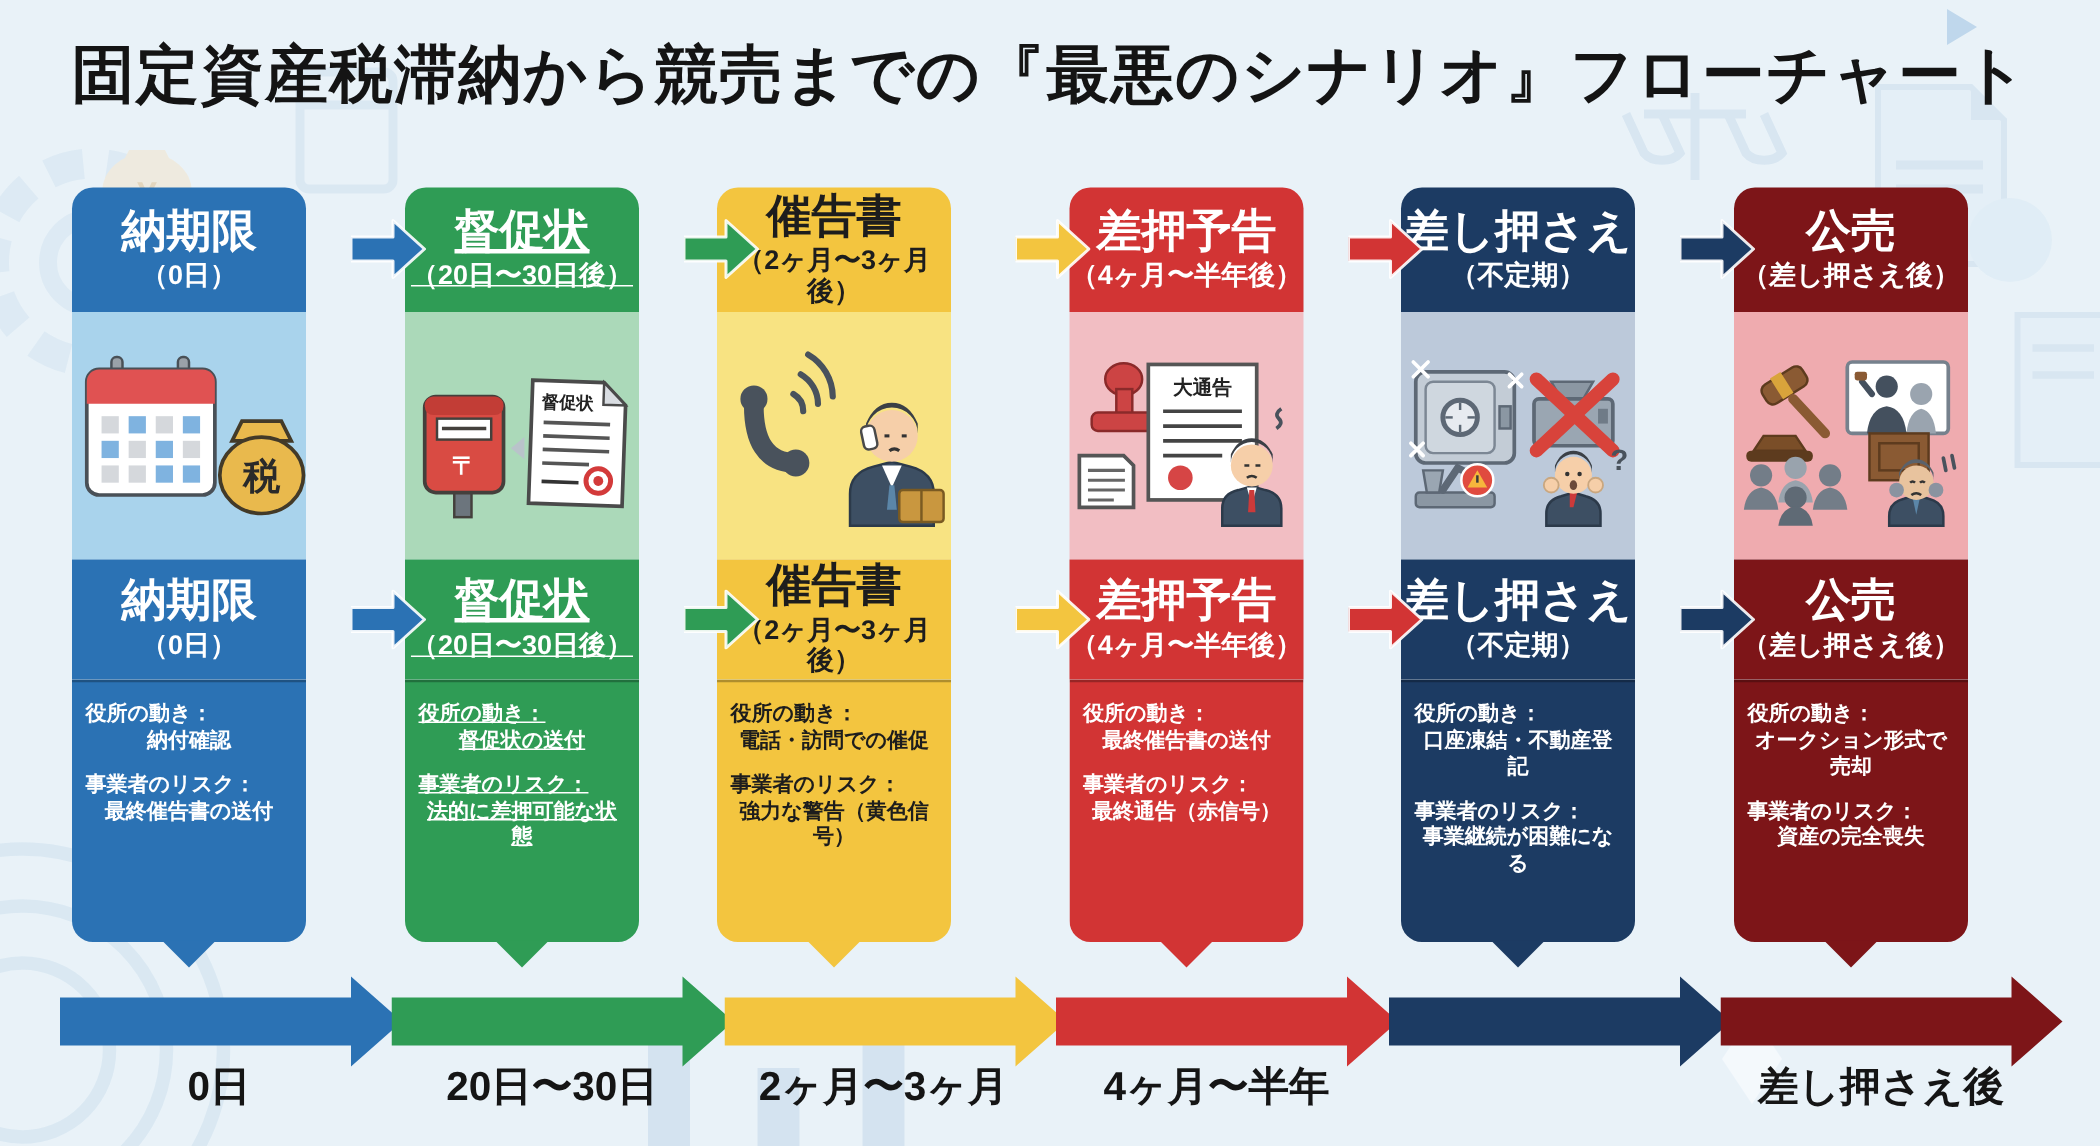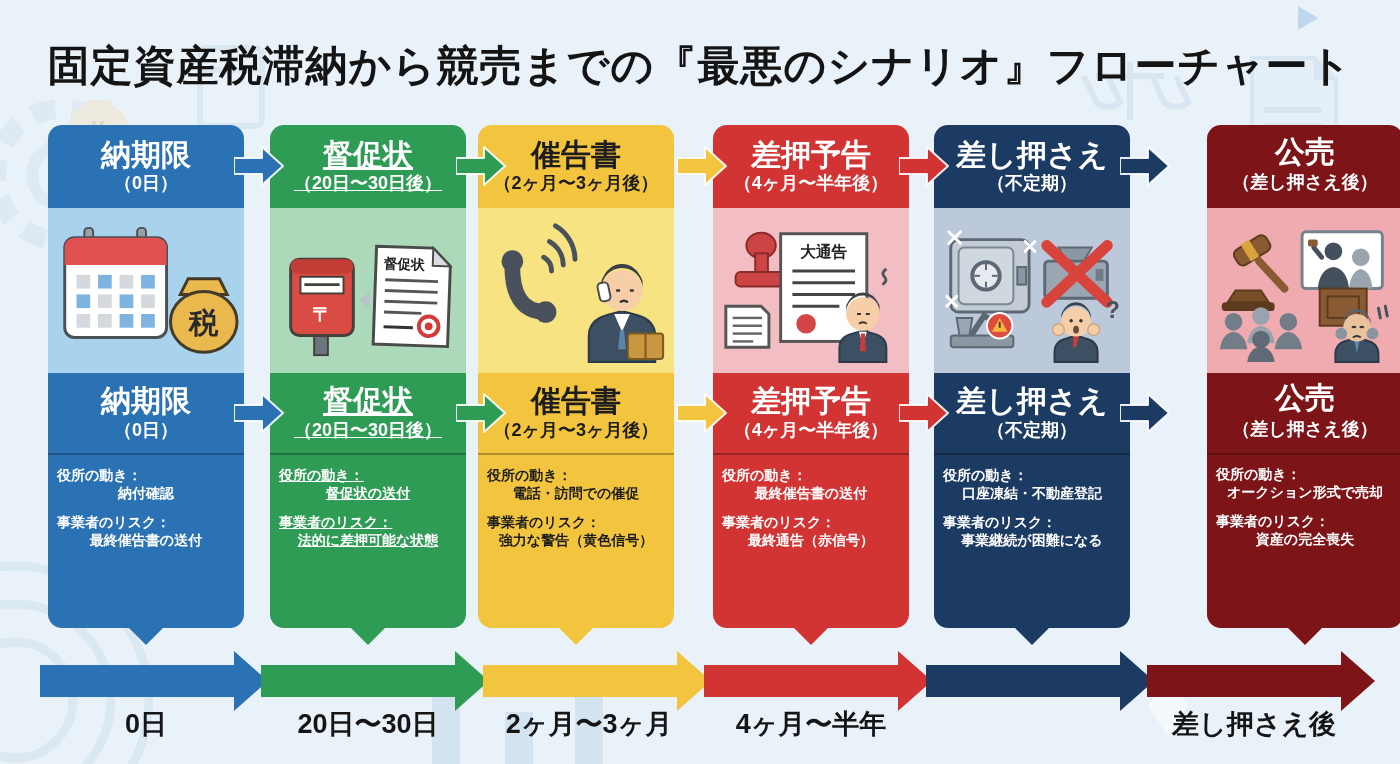--- a/index.html
+++ b/index.html
@@ -10,28 +10,28 @@
     position:relative;
     overflow:hidden;
   }
   #canvas { position:absolute; inset:0; width:1400px; height:764px; }
 
   
   .decor { position:absolute; top:0; left:0; z-index:0; opacity:.65; }
 
   
   .page-title {
-    position:absolute; top:38px; left:0; width:1400px;
+    position:absolute; top:22px; left:0; width:1400px;
     text-align:center; font-size:42px; font-weight:800;
     color:#141414; letter-spacing:1px; z-index:2;
   }
 
   
   .stage {
-    position:absolute; top:125px; width:196px; z-index:2;
+    position:absolute; top:125px; width:156px; z-index:2;
     color:var(--tc);
   }
   .stage-header {
     height:83px; background:var(--c);
     border-radius:14px 14px 0 0;
     display:flex; flex-direction:column; justify-content:center; align-items:center;
     text-align:center;
   }
   .stage-title { font-size:30px; font-weight:800; line-height:1.05; color:var(--tc); }
   .stage-sub   { font-size:18px; font-weight:700; line-height:1.15; margin-top:3px; color:var(--tc); }
@@ -386,21 +386,21 @@
       <div class="stage-sub">（不定期）</div>
     </div>
     <div class="stage-details">
       <div class="detail-label">役所の動き：</div>
       <div class="detail-value">口座凍結・不動産登記</div>
       <div class="detail-label">事業者のリスク：</div>
       <div class="detail-value">事業継続が困難になる</div>
     </div>
   </article>
 
-  <article class="stage" style="left: 1207px; font-family: Liberation Mono, monospace; --c: #7d1518; --lc: #efabaf; --tc: #ffffff;">
+  <article class="stage" style="left: 1156px; --c: #7d1518; --lc: #efabaf; --tc: #ffffff;">
     <header class="stage-header">
       <div class="stage-title">公売</div>
       <div class="stage-sub">（差し押さえ後）</div>
     </header>
     <div class="stage-icons">
       <svg width="186" height="150" viewBox="0 0 190 145">
         <g>
           <rect x="22" y="22" width="38" height="18" rx="6" fill="#8a5a33" stroke="#5d3b1e" stroke-width="2" transform="rotate(-32 41 31)"></rect>
           <rect x="34" y="20" width="10" height="20" fill="#d9a43b" transform="rotate(-32 41 31)"></rect>
           <line x1="48" y1="42" x2="74" y2="70" stroke="#8a5a33" stroke-width="8" stroke-linecap="round"></line>

